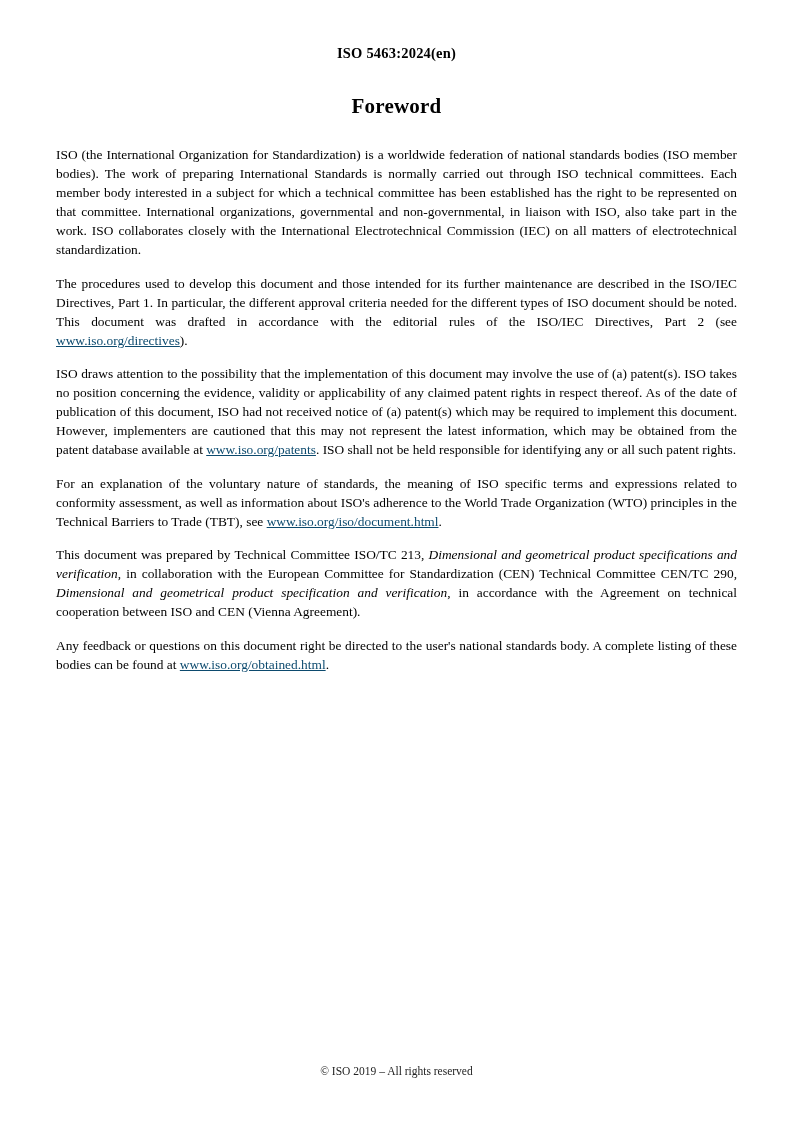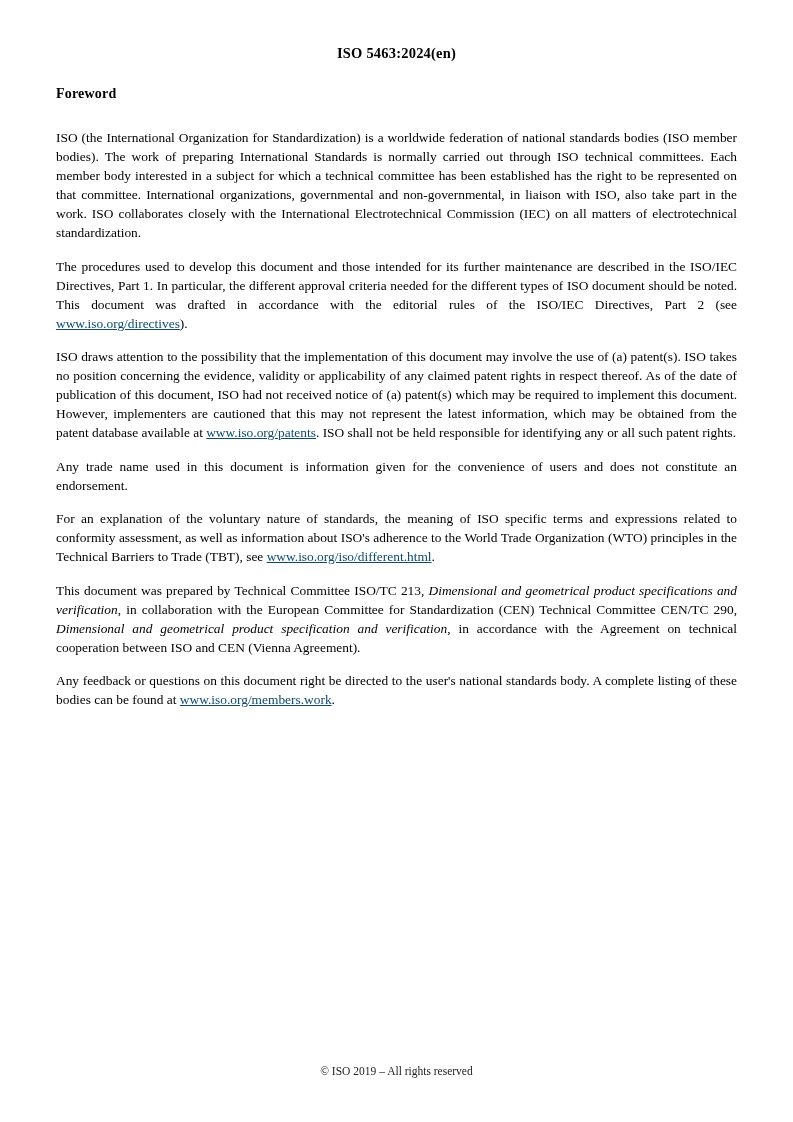--- a/index.html
+++ b/index.html
@@ -31,24 +31,25 @@
     font-weight: bold;
     letter-spacing: 0.2px;
   }
   .content {
     position: absolute;
     left: 56px;
     top: 78px;
     width: 681px;
   }
   h1.foreword-title {
-    font-size: 14px;
+    font-size: 21px;
     font-weight: bold;
-    margin: 8px 0 26px 0;
+    margin: 16px 0 26px 0;
     letter-spacing: 0.2px;
+    text-align: center;
   }
   p.para {
     font-size: 13.4px;
     line-height: 19px;
     text-align: justify;
     margin: 0 0 14.5px 0;
     hyphens: none;
   }
   p.para:last-child {
     margin-bottom: 0;
@@ -89,26 +90,25 @@
   <div class="content">
 
     <h1 class="foreword-title">Foreword</h1>
 
     <p class="para">ISO (the International Organization for Standardization) is a worldwide federation of national standards bodies (ISO member bodies). The work of preparing International Standards is normally carried out through ISO technical committees. Each member body interested in a subject for which a technical committee has been established has the right to be represented on that committee. International organizations, governmental and non-governmental, in liaison with ISO, also take part in the work. ISO collaborates closely with the International Electrotechnical Commission (IEC) on all matters of electrotechnical standardization.</p>
 
     <p class="para"><span>The procedures used to develop this document and those intended for its further maintenance are described in the ISO/IEC Directives, Part 1. In particular, the different approval criteria needed for the different types of ISO document should be noted. This document was drafted in accordance with the editorial rules of the ISO/IEC Directives, Part 2 (see </span><a class="link" href="#">www.iso.org/directives</a><span>).</span></p>
 
     <p class="para"><span>ISO draws attention to the possibility that the implementation of this document may involve the use of (a) patent(s). ISO takes no position concerning the evidence, validity or applicability of any claimed patent rights in respect thereof. As of the date of publication of this document, ISO had not received notice of (a) patent(s) which may be required to implement this document. However, implementers are cautioned that this may not represent the latest information, which may be obtained from the patent database available at </span><a class="link" href="#">www.iso.org/patents</a><span>. ISO shall not be held responsible for identifying any or all such patent rights.</span></p>
 
-    <p class="para">Any trade name used in this document is information given for the convenience of users and does not constitute an endorsement.</p>
 
-    <p class="para"><span>For an explanation of the voluntary nature of standards, the meaning of ISO specific terms and expressions related to conformity assessment, as well as information about ISO's adherence to the World Trade Organization (WTO) principles in the Technical Barriers to Trade (TBT), see </span><a class="link" href="#">www.iso.org/iso/different.html</a><span>.</span></p>
+    <p class="para"><span>For an explanation of the voluntary nature of standards, the meaning of ISO specific terms and expressions related to conformity assessment, as well as information about ISO's adherence to the World Trade Organization (WTO) principles in the Technical Barriers to Trade (TBT), see </span><a class="link" href="#">www.iso.org/iso/document.html</a><span>.</span></p>
 
     <p class="para"><span>This document was prepared by Technical Committee ISO/TC 213, </span><span class="ital">Dimensional and geometrical product specifications and verification</span><span>, in collaboration with the European Committee for Standardization (CEN) Technical Committee CEN/TC 290, </span><span class="ital">Dimensional and geometrical product specification and verification</span><span>, in accordance with the Agreement on technical cooperation between ISO and CEN (Vienna Agreement).</span></p>
 
-    <p class="para"><span>Any feedback or questions on this document right be directed to the user's national standards body. A complete listing of these bodies can be found at </span><a class="link" href="#">www.iso.org/members.work</a><span>.</span></p>
+    <p class="para"><span>Any feedback or questions on this document right be directed to the user's national standards body. A complete listing of these bodies can be found at </span><a class="link" href="#">www.iso.org/obtained.html</a><span>.</span></p>
 
   </div>
 
   <div class="footer-copyright">© ISO 2019 – All rights reserved</div>
   <div class="footer-pagenum">iv</div>
 
 </div>
 
 </body></html>

